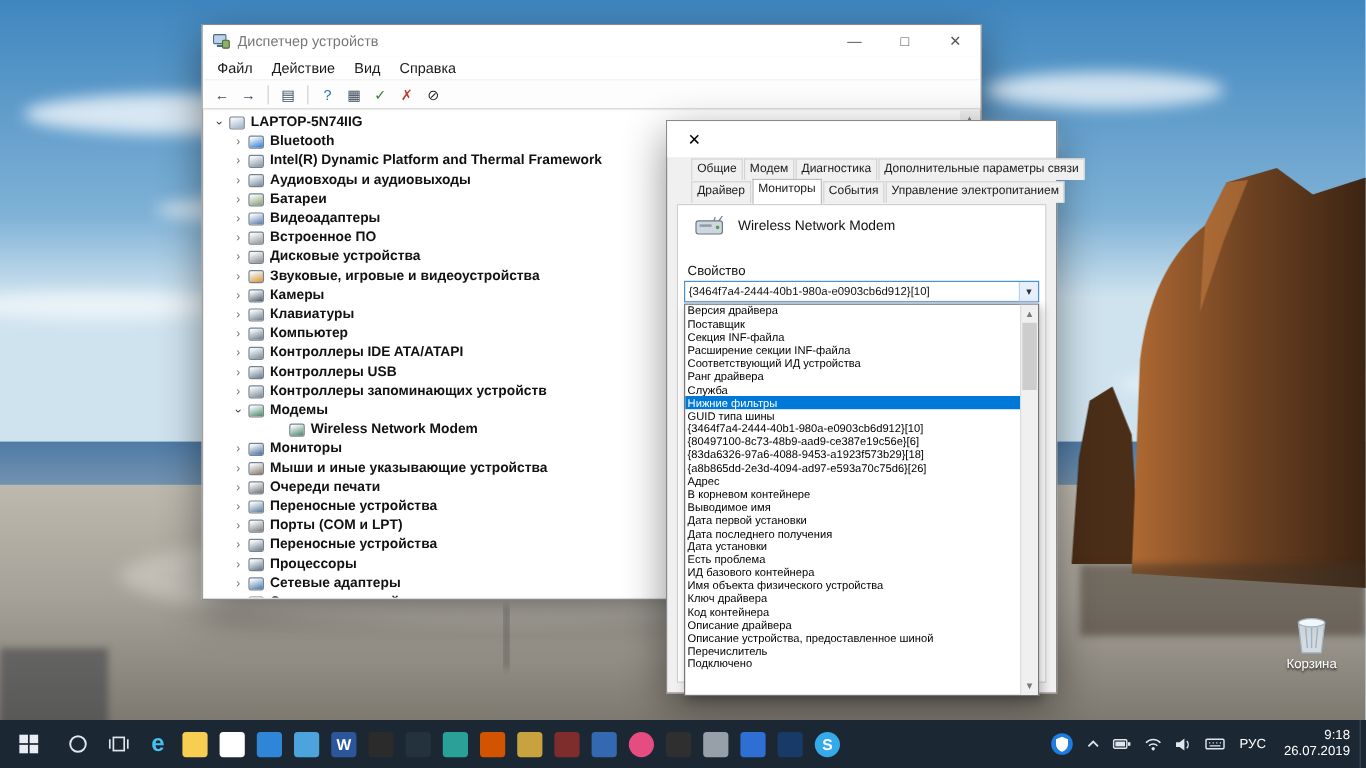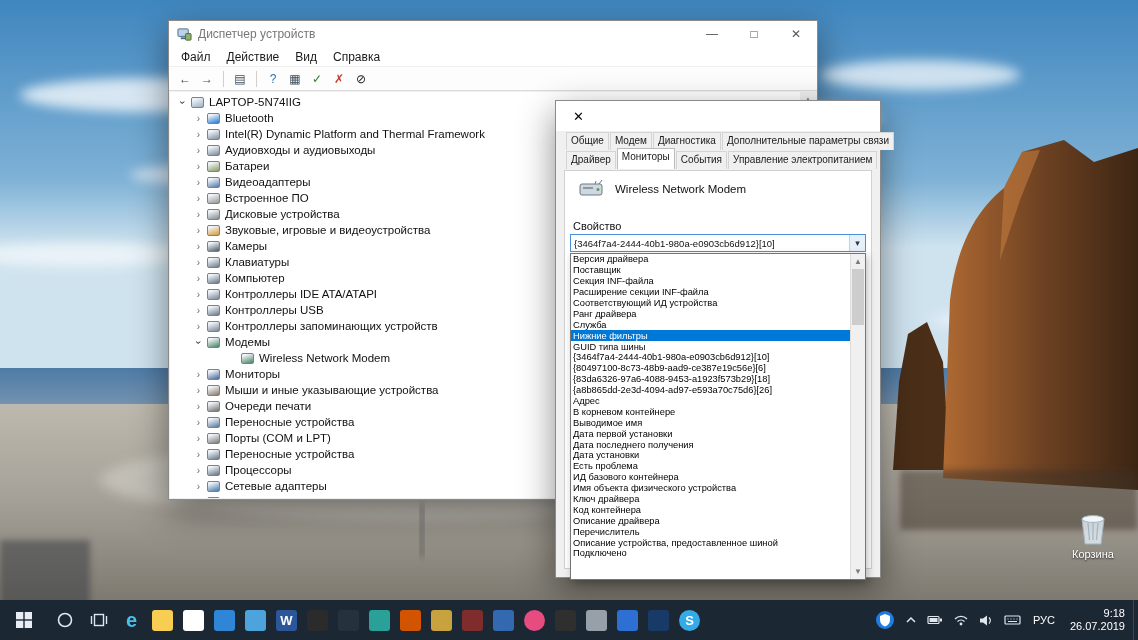--- a/index.html
+++ b/index.html
@@ -20,31 +20,31 @@
   #dm-menubar { height:20px; background:#fff; display:flex; align-items:center; padding-left:4px; border-bottom:1px solid #f0f0f0; }
   .menu-item { font-size:12px; color:#1a1a1a; padding:2px 8px; }
   #dm-toolbar { height:24px; background:#fdfdfd; border-bottom:1px solid #dcdcdc; display:flex; align-items:center; padding-left:6px; gap:2px; }
   .tool-btn { width:20px; height:20px; display:flex; align-items:center; justify-content:center; font-size:12px; color:#3a4a5a; }
   .tool-sep { width:1px; height:16px; background:#d0d0d0; margin:0 4px; }
   #dm-tree { position:absolute; left:1px; top:71px; right:1px; bottom:1px; background:#fff; overflow:hidden; }
   .tree-row { height:16px; display:flex; align-items:center; white-space:nowrap; }
   .chev { width:13px; font-size:10px; color:#6f6f6f; text-align:center; flex:0 0 auto; }
   .chev.exp { display:inline-block; transform:rotate(90deg); color:#222; }
   .t-icon { width:13px; height:11px; border-radius:2px; border:1px solid #76828e; margin:0 5px 0 2px; flex:0 0 auto; }
-  .t-label { font-size:11.5px; color:#111; }
+  .t-label { font-size:11.5px; color:#111;font-weight:bold; }
   .scroll-v { position:absolute; top:0; right:0; width:16px; bottom:0; background:#f0f0f0; }
   .scroll-arrow { height:15px; display:flex; align-items:center; justify-content:center; font-size:8px; color:#7b7b7b; }
   .scroll-thumb { position:absolute; left:1px; right:1px; background:#cdcdcd; }
 
   
   #pd { left:555px; top:100px; width:326px; height:478px; z-index:20; background:#f0f0f0; }
   #pd .titlebar { height:30px; }
   #pd .titlebar .t-text { color:#000; margin-left:10px; font-size:12px; }
   #pd-close { width:45px; height:100%; display:flex; align-items:center; justify-content:center; font-size:13px; color:#000; }
-  .tabs-row { display:flex; padding-left:10px; height:19px; align-items:flex-end; }
+  .tabs-row { display:flex; padding-left:20px; height:19px; align-items:center; }
   .tab { font-size:10px; color:#1a1a1a; background:#f0f0f0; border:1px solid #d4d4d4; border-bottom:none; padding:2px 4px 2px 4px; margin-right:1px; white-space:nowrap; height:18px; }
   .tab.active { background:#fff; height:21px; position:relative; z-index:2; border-color:#bcbcbc; }
   #pd-panel { position:absolute; left:8px; right:8px; top:69px; bottom:8px; background:#fff; border:1px solid #d0d0d0; }
   #pd-devrow { position:absolute; left:14px; top:8px; display:flex; align-items:center; gap:10px; }
   #pd-devrow .dev-name { font-size:11.5px; color:#111; }
   #pd-proplabel { position:absolute; left:8px; top:49px; font-size:11px; color:#111; }
   #pd-combo { position:absolute; left:5px; right:5px; top:63px; height:18px; background:#fff; border:1px solid #4a90d9; display:flex; align-items:center; }
   #pd-combo .combo-text { flex:1; font-size:9.5px; color:#111; padding-left:3px; white-space:nowrap; overflow:hidden; }
   #pd-combo .combo-btn { width:16px; height:100%; display:flex; align-items:center; justify-content:center; font-size:9px; color:#333; background:#e6f0fa; border-left:1px solid #bcd4ea; }
   #pd-list { position:absolute; left:5px; right:5px; top:82px; height:327px; background:#fff; border:1px solid #767676; box-shadow:2px 3px 8px rgba(0,0,0,.25); z-index:5; }
@@ -362,22 +362,22 @@
             <div class="dd-row">Выводимое имя</div>
             <div class="dd-row">Дата первой установки</div>
             <div class="dd-row">Дата последнего получения</div>
             <div class="dd-row">Дата установки</div>
             <div class="dd-row">Есть проблема</div>
             <div class="dd-row">ИД базового контейнера</div>
             <div class="dd-row">Имя объекта физического устройства</div>
             <div class="dd-row">Ключ драйвера</div>
             <div class="dd-row">Код контейнера</div>
             <div class="dd-row">Описание драйвера</div>
+            <div class="dd-row">Описание устройства, предоставленное шиной</div>
             <div class="dd-row">Перечислитель</div>
-            <div class="dd-row">Описание устройства, предоставленное шиной</div>
             <div class="dd-row">Подключено</div>
           </div>
         <div class="scroll-v">
           <div class="scroll-arrow">▲</div>
           <div class="scroll-thumb" style="top:15px;height:56px;"></div>
           <div class="scroll-arrow" style="position:absolute;bottom:0;left:0;right:0;">▼</div>
         </div>
       </div>
     </div>
   </div>

